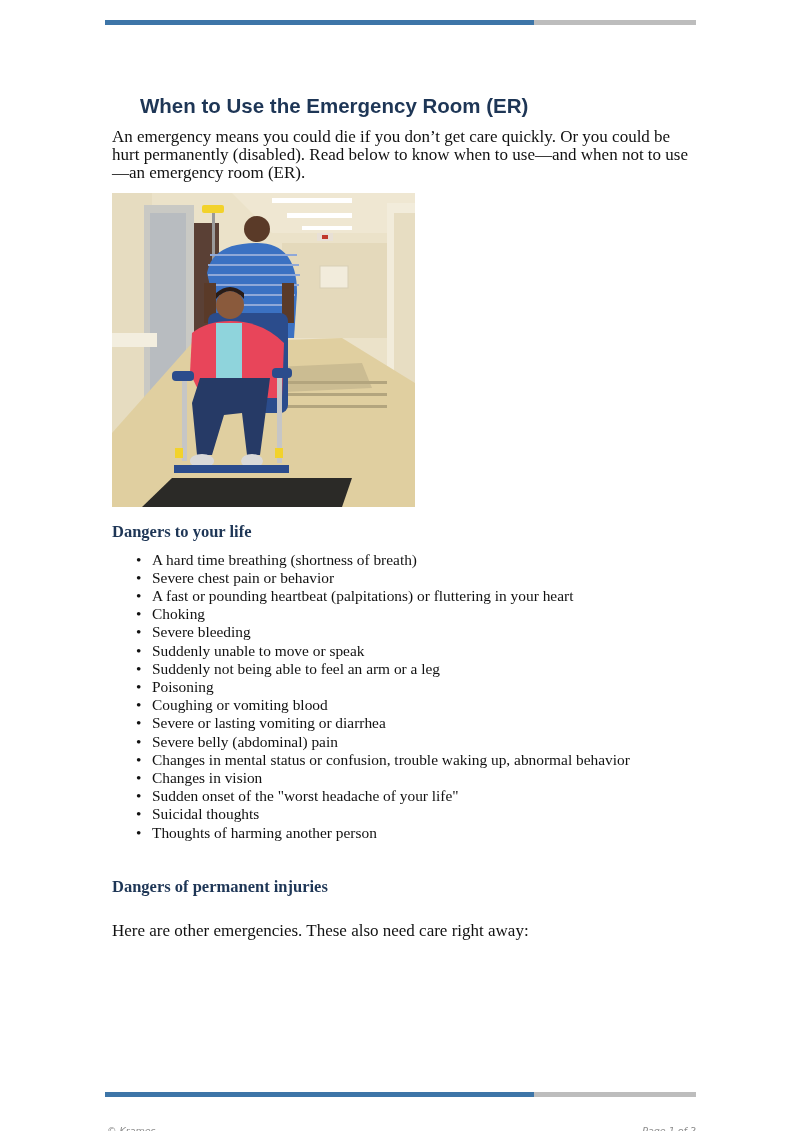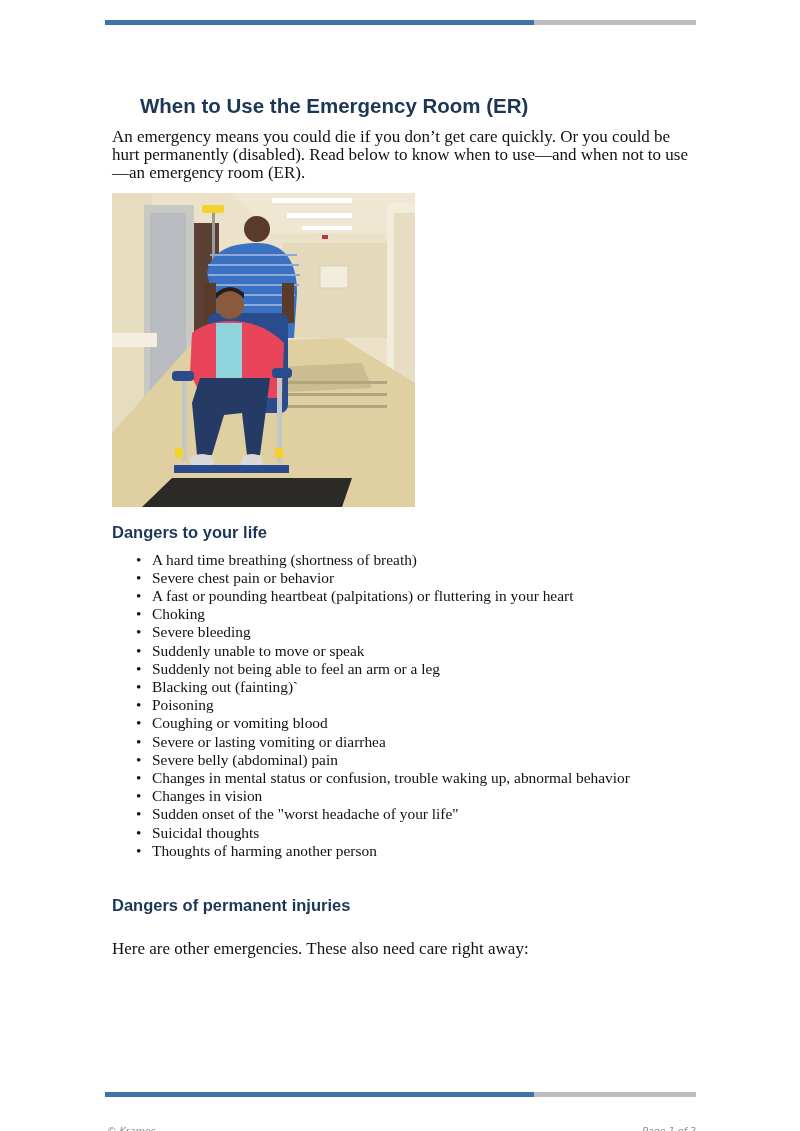--- a/index.html
+++ b/index.html
@@ -8,21 +8,21 @@
 
   .rule { position: absolute; left: 105px; width: 591px; height: 5px; display: flex; }
   .rule .blue { background: #3d75a8; width: 429px; height: 100%; }
   .rule .gray { background: #bdbdbd; flex: 1; height: 100%; }
   .rule.top { top: 20px; }
   .rule.bottom { top: 1092px; }
 
   .content { position: absolute; left: 112px; top: 92px; width: 580px; }
 
   h1 { font-family: "Liberation Sans", "DejaVu Sans", sans-serif; font-weight: bold; font-size: 20.5px; color: #1e3656; line-height: 28px; margin-bottom: 8px; margin-left: 28px; }
-  h2 { font-family: Liberation Sans, sans-serif; font-weight: bold; font-size: 16.5px; color: #1e3656; line-height: 22px; }
+  h2 { font-family: Liberation Serif, serif; font-weight: bold; font-size: 16.5px; color: #1e3656; line-height: 22px; }
   p { font-size: 17px; line-height: 18.2px; }
 
   .intro { margin-bottom: 10px; }
 
   .photo { width: 303px; height: 314px; position: relative; overflow: hidden; background: #e9dfc4; margin-bottom: 14px; }
 
   .sec1-title { margin-bottom: 8px; }
   .sec1-intro { margin-bottom: 10px; }
 
   ul { list-style: none; padding-left: 24px; }
@@ -110,21 +110,20 @@
   <section>
     <h2 class="sec1-title">Dangers to your life</h2>
     <ul>
       <li>A hard time breathing (shortness of breath)</li>
       <li>Severe chest pain or behavior</li>
       <li>A fast or pounding heartbeat (palpitations) or fluttering in your heart</li>
       <li>Choking</li>
       <li>Severe bleeding</li>
       <li>Suddenly unable to move or speak</li>
       <li>Suddenly not being able to feel an arm or a leg</li>
-      <li>Blacking out (fainting)`</li>
       <li>Poisoning</li>
       <li>Coughing or vomiting blood</li>
       <li>Severe or lasting vomiting or diarrhea</li>
       <li>Severe belly (abdominal) pain</li>
       <li>Changes in mental status or confusion, trouble waking up, abnormal behavior</li>
       <li>Changes in vision</li>
       <li>Sudden onset of the "worst headache of your life"</li>
       <li>Suicidal thoughts</li>
       <li>Thoughts of harming another person</li>
     </ul>

